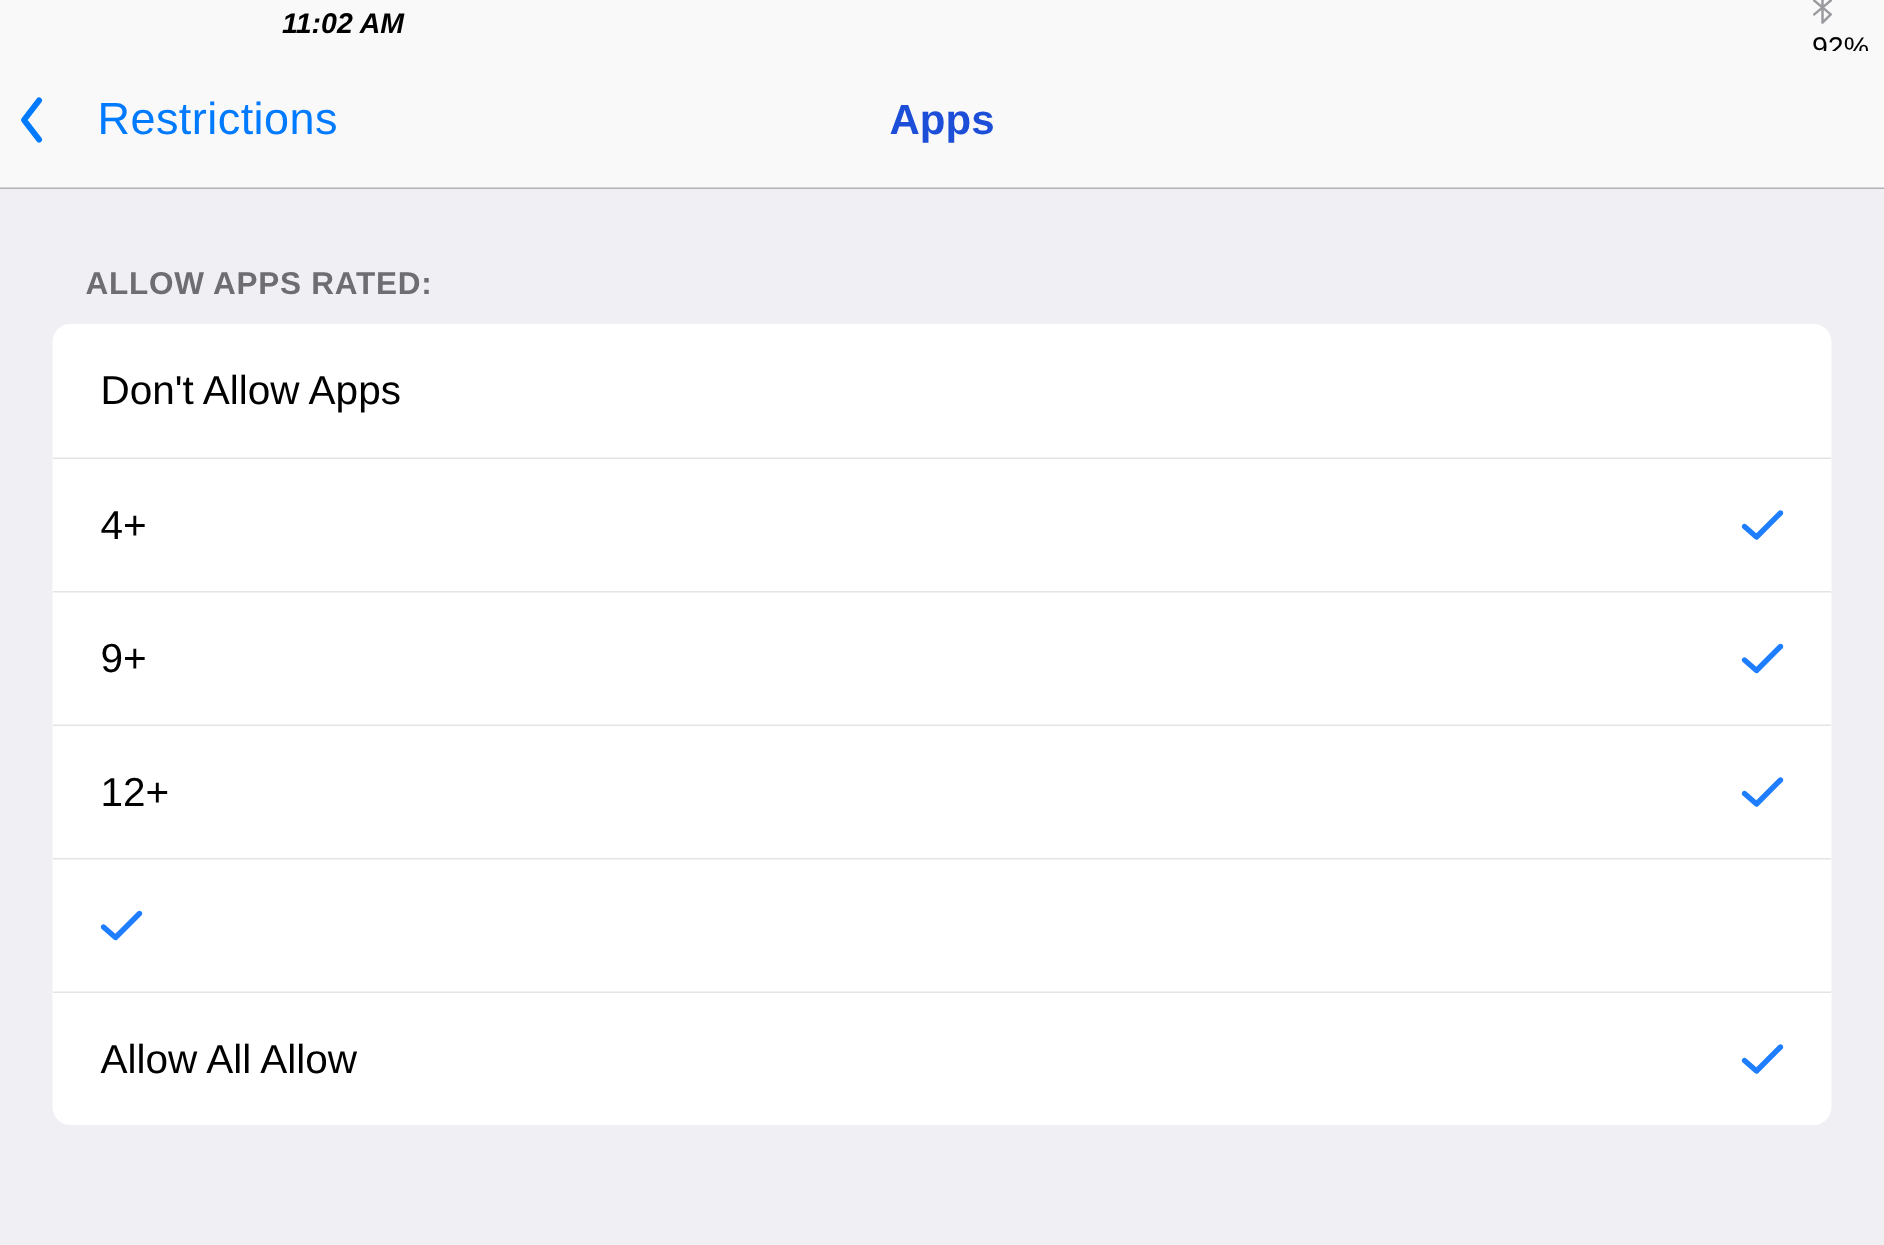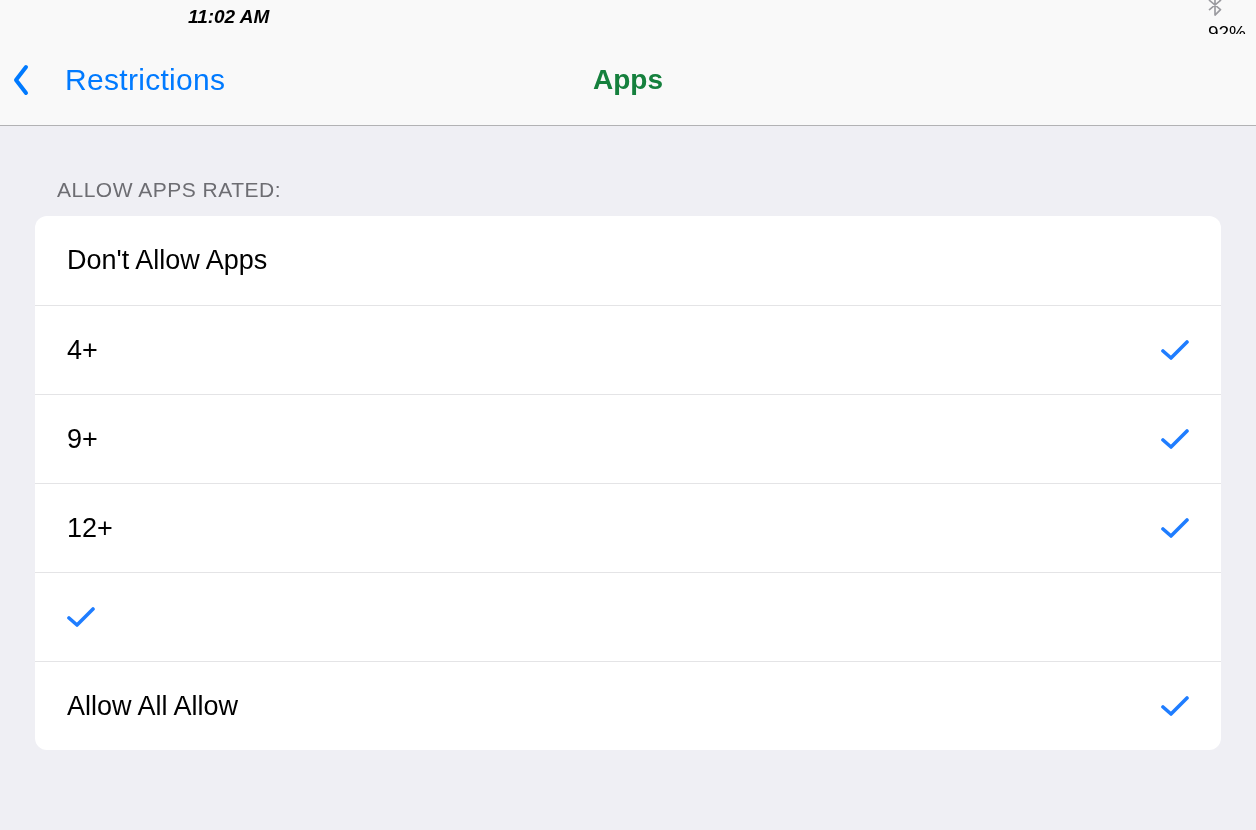--- a/index.html
+++ b/index.html
@@ -95,28 +95,28 @@
     }
     .back-button svg {
       margin-right: 8px;
     }
     .nav-title {
       position: absolute;
       left: 50%;
       transform: translateX(-50%);
       font-size: 28px;
       font-weight: 700;
-      color: #15803d;
+      color: #1d4ed8;
     }
     .content {
       padding: 52px 35px 0 35px;
     }
     .section-header {
       font-size: 21px;
-      font-weight: 400;
+      font-weight: 700;
       color: #6d6d72;
       letter-spacing: 0.5px;
       padding: 0 0 14px 22px;
     }
     .list {
       background: #fff;
       border-radius: 12px;
       overflow: hidden;
     }
     .row {

